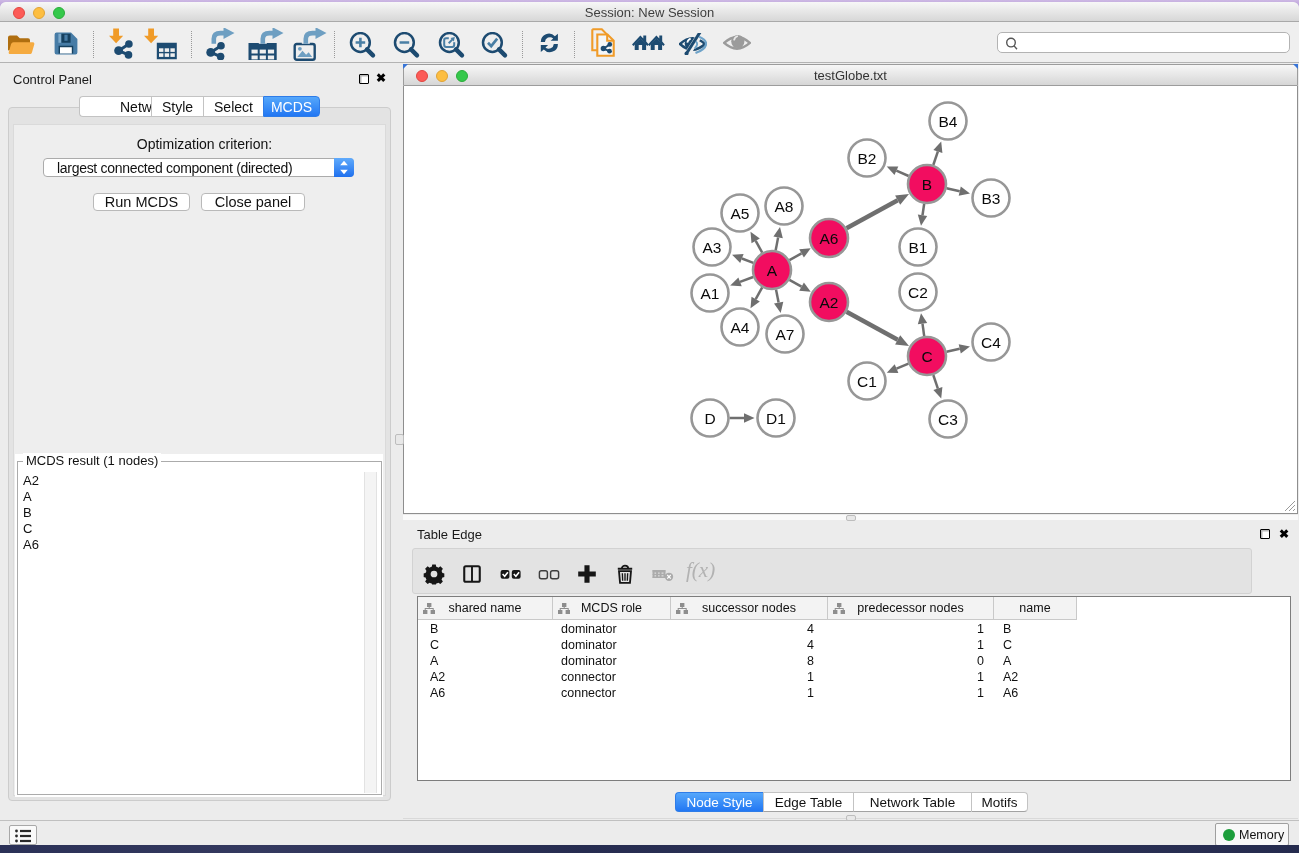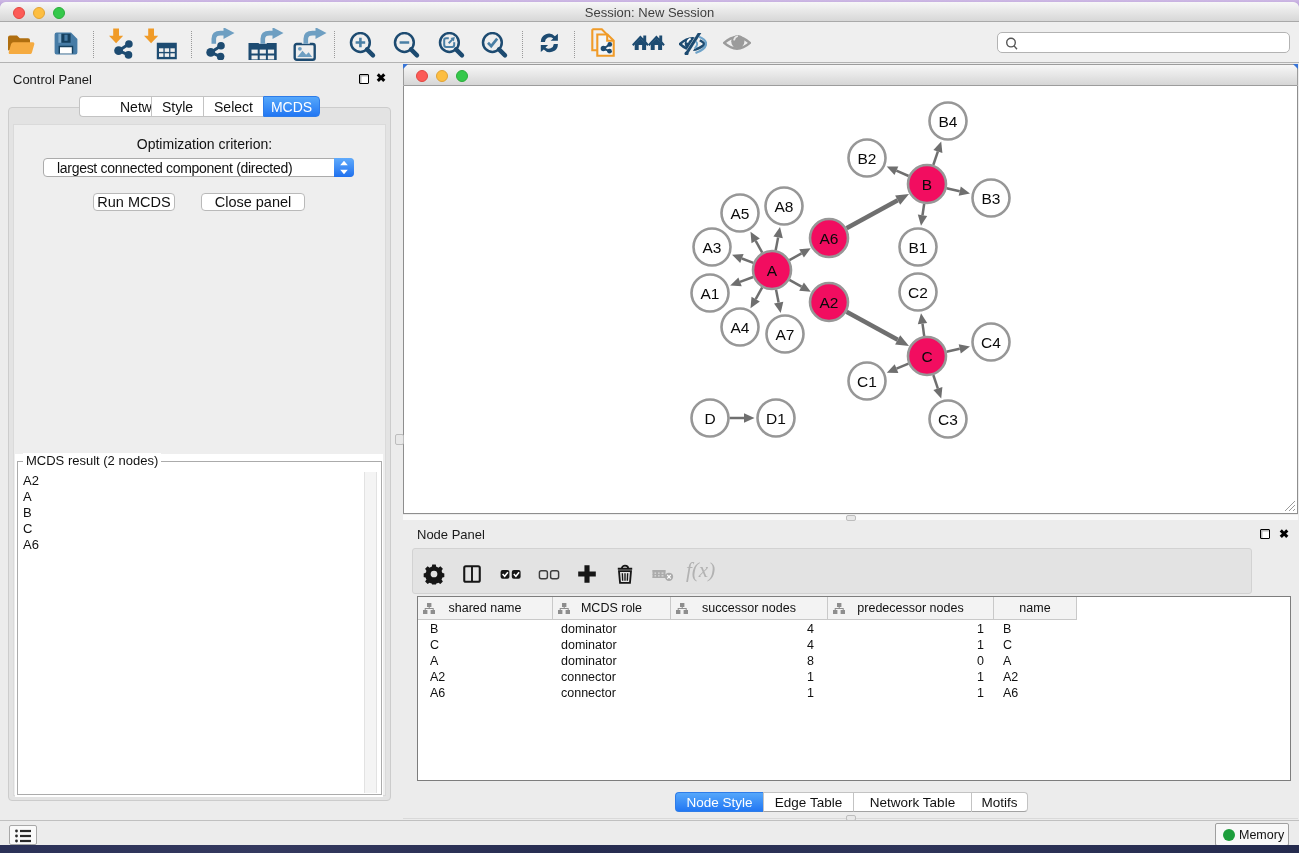--- a/index.html
+++ b/index.html
@@ -272,39 +272,40 @@
           <div class="tab" style="width:60px;">Select</div>
           <div class="tab sel" style="width:57px;">MCDS</div>
       </div>
       <div id="opt-label">Optimization criterion:</div>
       <div id="dropdown">
           <span class="txt">largest connected component (directed)</span>
         <span class="step"><svg width="20" height="19" viewBox="0 0 20 19">
               <path d="M10,2.8 l3.8,4.4 h-7.6 z M10,16.2 l3.8,-4.4 h-7.6 z" fill="#fff"></path>
             </svg></span>
       </div>
-      <div class="btn" style="left:93px;top:130px;width:82px;">Run MCDS</div>
+      <div class="btn" style="left:93px;top:130px;width:97px;">Run MCDS</div>
       <div class="btn" style="left:201px;top:130px;width:104px;">Close panel</div>
       <div id="groupbox-white"></div>
         <div id="groupbox"></div>
-      <div id="groupbox-label">MCDS result (2 nodes)</div>
+      <div id="groupbox-label">MCDS result (1 nodes)</div>
       <div id="mcds-list">
         <div class="sb"></div>
         <div class="item" style="top:1px;">A2</div>
         <div class="item" style="top:17px;">A</div>
         <div class="item" style="top:33px;">B</div>
         <div class="item" style="top:49px;">C</div>
         <div class="item" style="top:65px;">A6</div>
       </div>
     </div>
     <div id="netframe">
       <div id="net-titlebar">
         <div class="light t1" style="left:12px;"></div>
           <div class="light t2" style="left:32px;"></div>
           <div class="light t3" style="left:52px;"></div>
+        <div id="net-title">testGlobe.txt</div>
       </div>
       <div id="net-content">
         <svg width="893" height="427" style="position:absolute;left:0;top:0;">
 <line x1="358.2" y1="166.6" x2="351.7" y2="154.9" stroke="#6f6f6f" stroke-width="2.5"></line>
 <polygon points="346.5,145.7 355.8,152.6 347.5,157.2" fill="#6f6f6f"></polygon>
 <line x1="371.7" y1="164.3" x2="374.1" y2="151.5" stroke="#6f6f6f" stroke-width="2.5"></line>
 <polygon points="376.0,141.1 378.8,152.3 369.4,150.6" fill="#6f6f6f"></polygon>
 <line x1="349.3" y1="176.8" x2="337.9" y2="172.5" stroke="#6f6f6f" stroke-width="2.5"></line>
 <polygon points="328.1,168.7 339.6,168.0 336.2,176.9" fill="#6f6f6f"></polygon>
 <line x1="349.2" y1="191.0" x2="336.0" y2="195.9" stroke="#6f6f6f" stroke-width="2.5"></line>
@@ -392,21 +393,21 @@
       </div>
       <div id="net-corner"></div>
         <div style="position:absolute;right:0;top:0;width:5px;height:5px;background:#3875d7;clip-path:polygon(100% 0, 0 0, 100% 100%);"></div>
     </div>
     <div class="vhandle" style="left:395px;top:371px;"></div>
     <div style="position:absolute;left:403px;top:452px;width:895px;height:5px;background:#fafafa;"></div>
       <div class="vhandle" style="left:846px;top:451.5px;width:10px;height:6px;"></div>
     <div style="position:absolute;left:403px;top:754.5px;width:895px;height:1.5px;background:#d9d9d9;"></div>
       <div class="vhandle" style="left:846px;top:752px;width:10px;height:6px;"></div>
     <div id="tablepanel">
-      <div id="tp-title">Node Panel</div>
+      <div id="tp-title">Table Edge</div>
       <div class="fc-float" style="left:857px;top:7px;"></div>
       <div class="fc-x" style="left:876px;top:4.5px;">✖</div>
       <div id="tp-toolbar">
           <div style="position:absolute;left:8px;top:12px;width:26px;height:26px;transform:scale(0.8);"><svg width="26" height="26" viewBox="0 0 26 26">
               <g fill="#161616">
                 <path d="M10.8,1 h4.4 l0.6,3 a9.3,9.3 0 0 1 2.6,1.1 l2.6,-1.7 3.1,3.1 -1.7,2.6 a9.3,9.3 0 0 1 1.1,2.6 l3,0.6 v4.4 l-3,0.6 a9.3,9.3 0 0 1 -1.1,2.6 l1.7,2.6 -3.1,3.1 -2.6,-1.7 a9.3,9.3 0 0 1 -2.6,1.1 l-0.6,3 h-4.4 l-0.6,-3 a9.3,9.3 0 0 1 -2.6,-1.1 l-2.6,1.7 -3.1,-3.1 1.7,-2.6 a9.3,9.3 0 0 1 -1.1,-2.6 l-3,-0.6 v-4.4 l3,-0.6 a9.3,9.3 0 0 1 1.1,-2.6 l-1.7,-2.6 3.1,-3.1 2.6,1.7 a9.3,9.3 0 0 1 2.6,-1.1 z"></path>
               </g>
               <circle cx="13" cy="13" r="4.2" fill="#e3e3e3"></circle>
             </svg></div>
           <div style="position:absolute;left:46px;top:12px;width:26px;height:26px;transform:scale(0.8);"><svg width="26" height="26" viewBox="0 0 26 26">

